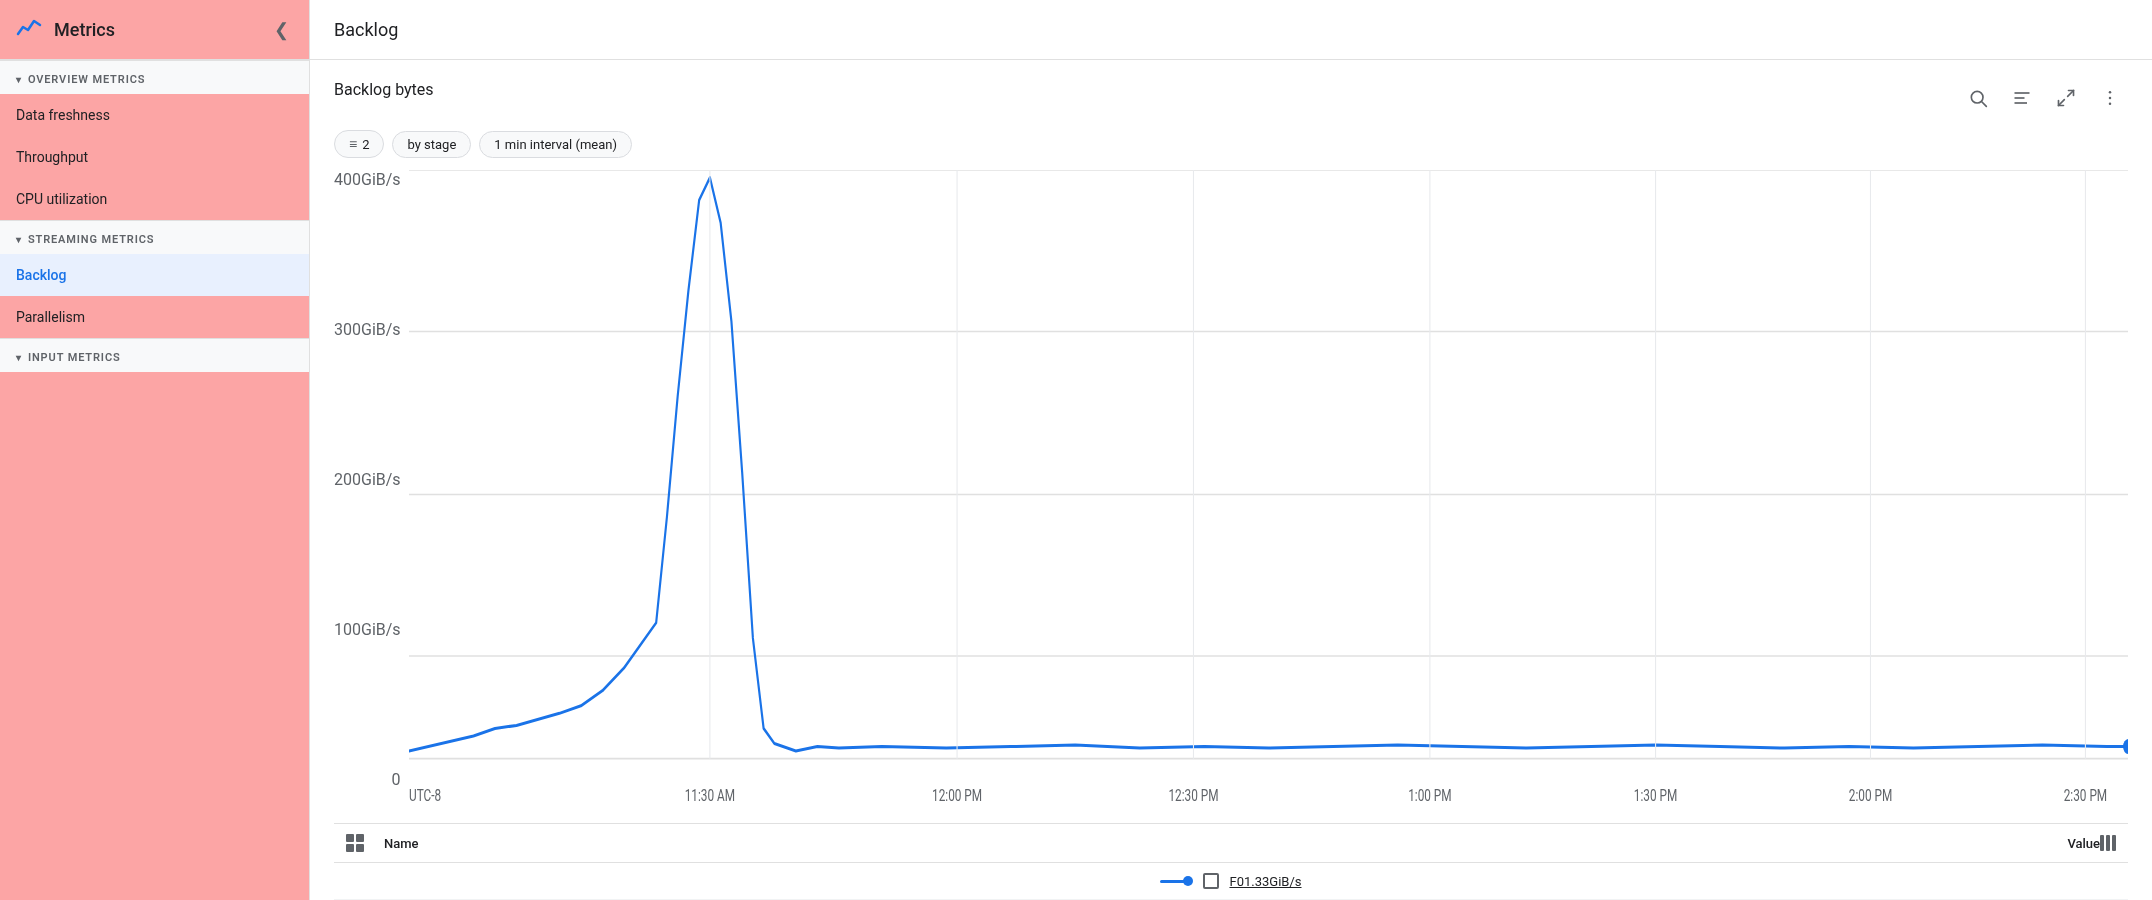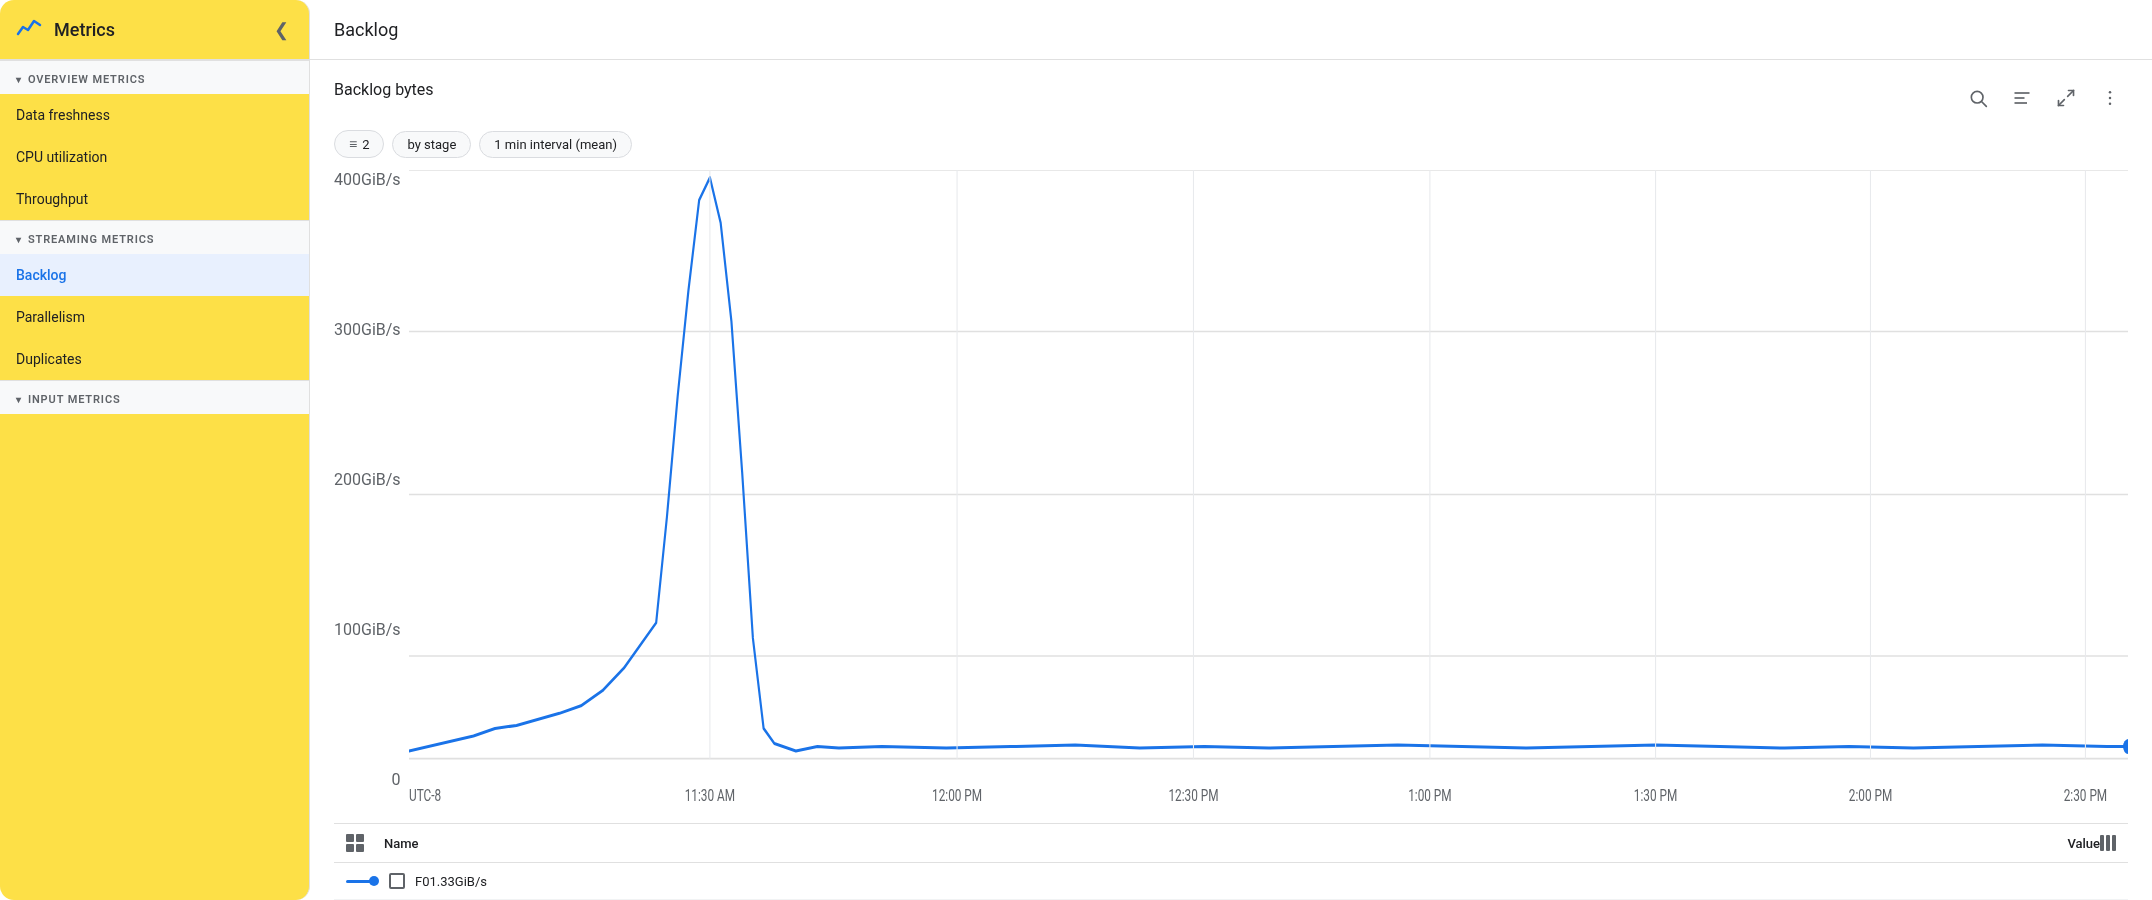--- a/index.html
+++ b/index.html
@@ -5,24 +5,23 @@
     * { box-sizing: border-box; margin: 0; padding: 0; }
     body { font-family: 'Google Sans', Roboto, Arial, sans-serif; background: #fff; display: flex; height: 900px; overflow: hidden; font-size: 14px; color: #202124; }
 
     
     .sidebar {
       width: 310px;
       min-width: 310px;
       border-right: 1px solid #e0e0e0;
       display: flex;
       flex-direction: column;
-      background: #fde047;
+      background: #fca5a5;
       height: 100%;
       overflow-y: auto;
-      border-radius: 14px;
     }
     .sidebar-header {
       display: flex;
       align-items: center;
       justify-content: space-between;
       padding: 16px 16px;
       height: 60px;
       border-bottom: 1px solid #e0e0e0;
     }
     .sidebar-logo {
@@ -199,23 +198,24 @@
     .legend-header-value {
       display: flex;
       align-items: center;
       font-size: 13px;
       font-weight: 500;
       color: #202124;
     }
     .legend-row {
       display: flex;
       align-items: center;
-      justify-content: flex-start;
+      justify-content: center;
       padding: 10px 12px;
       border-bottom: 1px solid #f1f3f4;
+      text-decoration: underline;
     }
     .legend-row-left {
       display: flex;
       align-items: center;
       gap: 10px;
     }
     .legend-name-text {
       font-size: 13px;
       color: #202124;
     }
@@ -241,38 +241,35 @@
   </div>
 
   <div class="sidebar-section-header">
     <span class="chevron">▾</span>
     <span>OVERVIEW METRICS</span>
   </div>
   <div class="sidebar-item">
     <span>Data freshness</span>
   </div>
   <div class="sidebar-item">
+    <span>Throughput</span>
+  </div>
+  <div class="sidebar-item">
     <span>CPU utilization</span>
-  </div>
-  <div class="sidebar-item">
-    <span>Throughput</span>
   </div>
 
   <div class="sidebar-section-header">
     <span class="chevron">▾</span>
     <span>STREAMING METRICS</span>
   </div>
   <div class="sidebar-item active">
     <span>Backlog</span>
   </div>
   <div class="sidebar-item">
     <span>Parallelism</span>
-  </div>
-  <div class="sidebar-item">
-    <span>Duplicates</span>
   </div>
 
   <div class="sidebar-section-header">
     <span class="chevron">▾</span>
     <span>INPUT METRICS</span>
   </div>
 </div>
 
 <div class="main">
   <div class="main-header">

